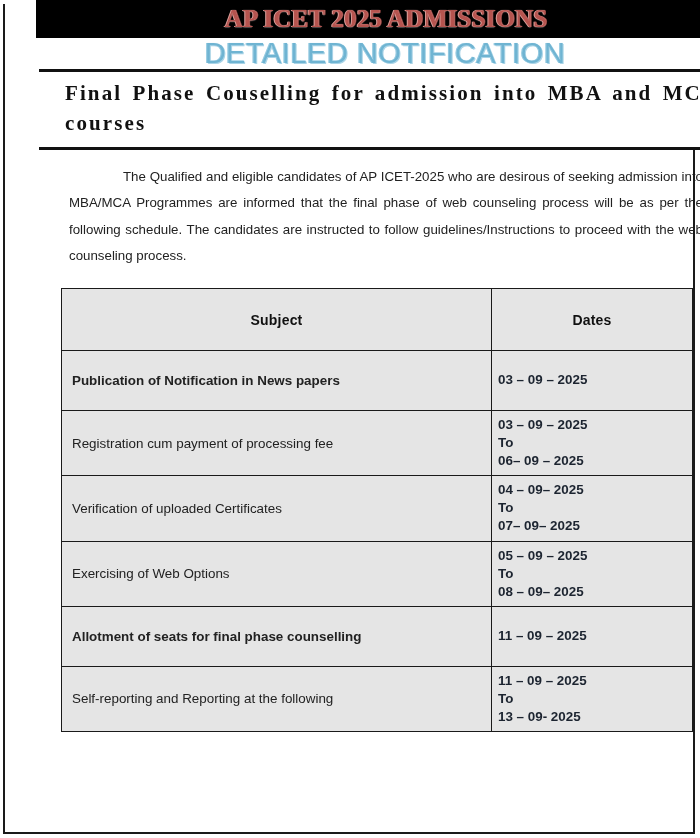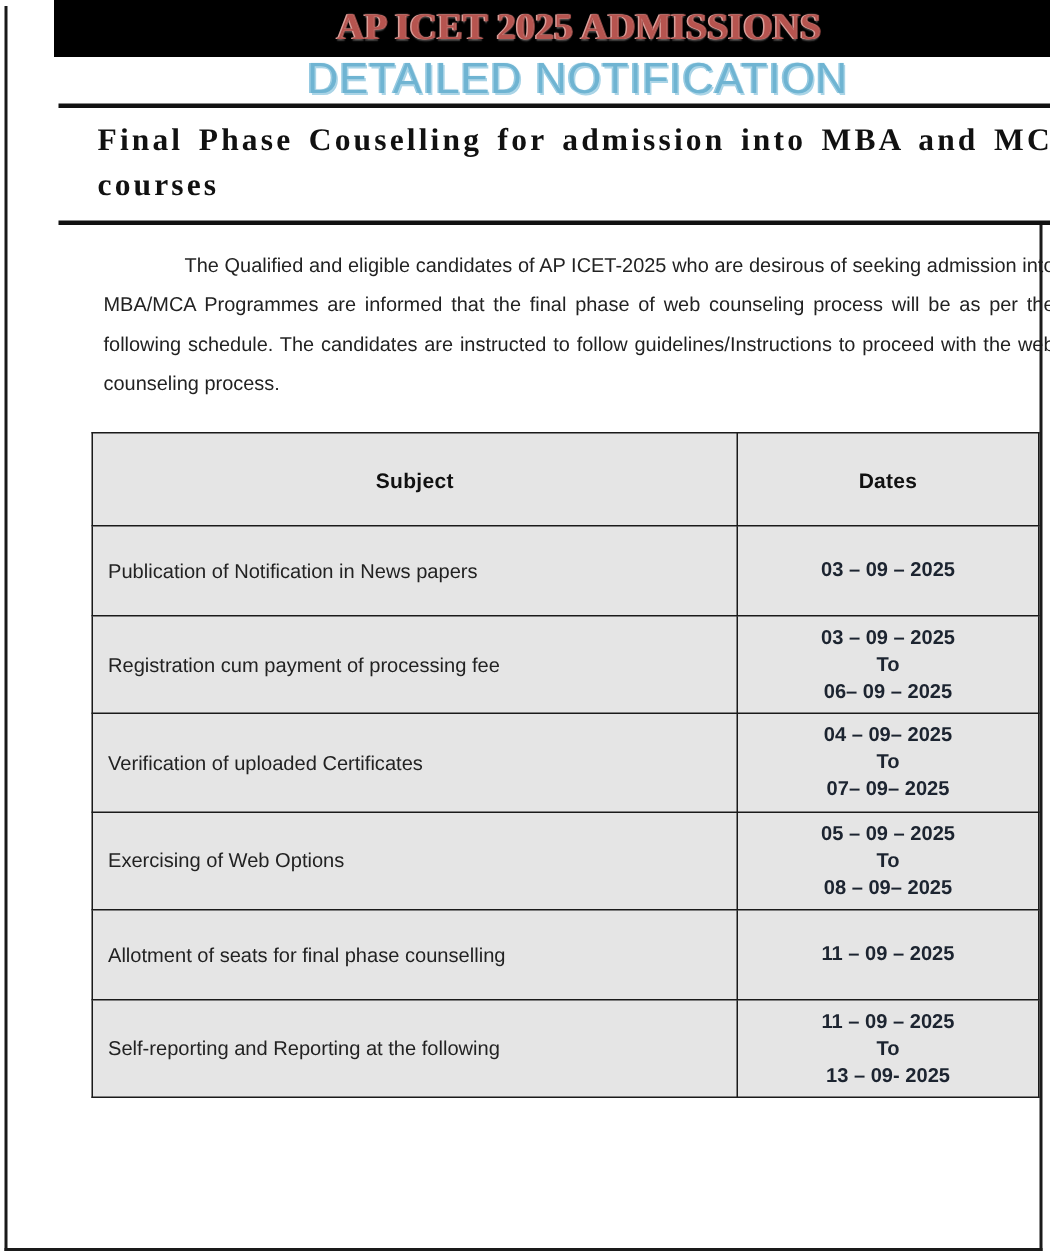--- a/index.html
+++ b/index.html
@@ -160,29 +160,28 @@
 
   td.subject {
     padding: 6px 8px 6px 10px;
     font-family: "Liberation Sans", sans-serif;
     font-size: 13.4px;
     color: #222222;
     text-align: left;
   }
   td.dates {
     padding: 5px 6px;
-    text-align: center;
     font-family: "Liberation Sans", sans-serif;
     font-size: 13.4px;
     font-weight: bold;
     color: #1c2430;
     line-height: 1.35;
     white-space: pre-line;
   }
-  tr.single-row td { height: 60px; }
+  tr.single-row td { height: 60px; font-weight: bold; }
   tr.range-row  td { height: 60px; }
 </style>
 </head>
 <body>
 
 <div class="page">
 
   <div class="page-frame"></div>
 
   <div class="title-band">

